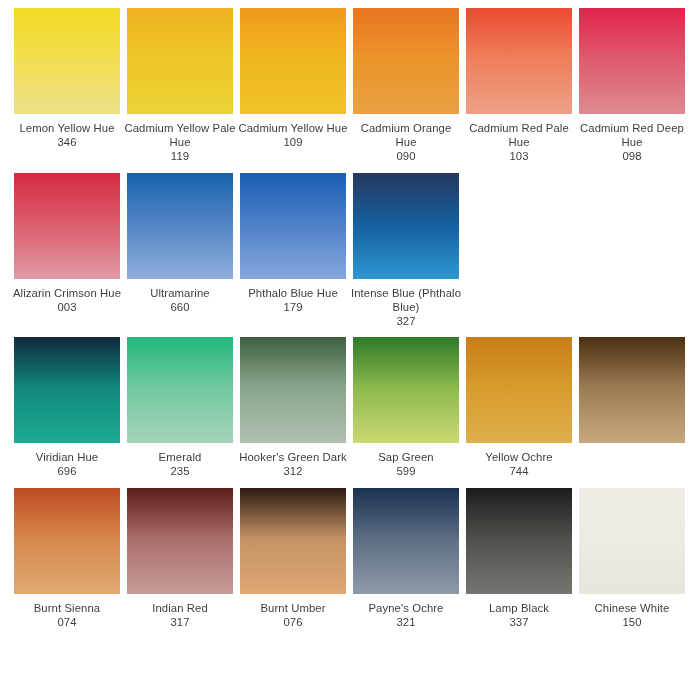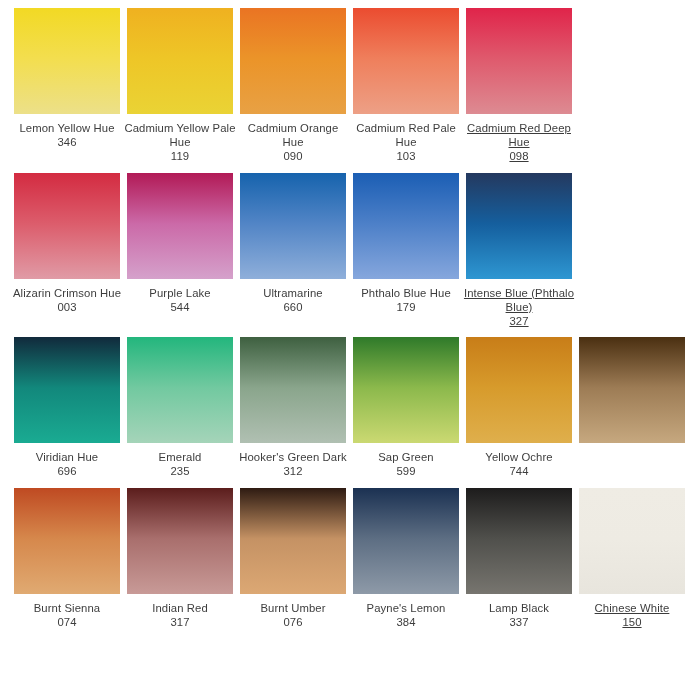--- a/index.html
+++ b/index.html
@@ -29,21 +29,21 @@
     width: 672px;
     margin: 0 0 9px 0;
   }
   .swatch-cell {
     width: 106px;
     margin-right: 7px;
     display: flex;
     flex-direction: column;
     align-items: center;
   }
-  .swatch-cell:last-child { margin-right: 0; text-decoration: underline; }
+  .swatch-cell:last-child { margin-right: 0; }
   .chip {
     width: 106px;
     height: 106px;
     display: block;
   }
   .caption {
     margin-top: 7px;
     width: 112px;
     text-align: center;
     font-size: 11.3px;
@@ -68,20 +68,27 @@
       </span>
     </div>
     <div class="swatch-cell">
       <span class="chip" style="background: linear-gradient(rgb(239, 177, 32) 0%, rgb(238, 198, 39) 48%, rgb(234, 211, 53) 100%);"></span>
       <span class="caption">
         <span class="pname">Cadmium Yellow Pale Hue</span>
         <span class="pcode">119</span>
       </span>
     </div>
     <div class="swatch-cell">
+      <span class="chip" style="background: linear-gradient(rgb(240, 154, 28) 0%, rgb(240, 182, 30) 48%, rgb(239, 196, 39) 100%);"></span>
+      <span class="caption">
+        <span class="pname">Cadmium Yellow Hue</span>
+        <span class="pcode">109</span>
+      </span>
+    </div>
+    <div class="swatch-cell">
       <span class="chip" style="background: linear-gradient(rgb(234, 116, 35) 0%, rgb(235, 148, 41) 48%, rgb(232, 161, 68) 100%);"></span>
       <span class="caption">
         <span class="pname">Cadmium Orange Hue</span>
         <span class="pcode">090</span>
       </span>
     </div>
     <div class="swatch-cell">
       <span class="chip" style="background: linear-gradient(rgb(235, 76, 48) 0%, rgb(239, 127, 92) 48%, rgb(237, 160, 134) 100%);"></span>
       <span class="caption">
         <span class="pname">Cadmium Red Pale Hue</span>
@@ -99,27 +106,20 @@
 
   <div class="swatch-row">
     <div class="swatch-cell">
       <span class="chip" style="background: linear-gradient(rgb(211, 43, 65) 0%, rgb(220, 93, 108) 48%, rgb(224, 155, 166) 100%);"></span>
       <span class="caption">
         <span class="pname">Alizarin Crimson Hue</span>
         <span class="pcode">003</span>
       </span>
     </div>
     <div class="swatch-cell">
-      <span class="chip" style="background: linear-gradient(rgb(178, 26, 86) 0%, rgb(203, 106, 168) 48%, rgb(213, 161, 203) 100%);"></span>
-      <span class="caption">
-        <span class="pname">Purple Lake</span>
-        <span class="pcode">544</span>
-      </span>
-    </div>
-    <div class="swatch-cell">
       <span class="chip" style="background: linear-gradient(rgb(22, 99, 173) 0%, rgb(82, 133, 198) 48%, rgb(143, 175, 218) 100%);"></span>
       <span class="caption">
         <span class="pname">Ultramarine</span>
         <span class="pcode">660</span>
       </span>
     </div>
     <div class="swatch-cell">
       <span class="chip" style="background: linear-gradient(rgb(27, 94, 180) 0%, rgb(77, 128, 200) 48%, rgb(134, 167, 221) 100%);"></span>
       <span class="caption">
         <span class="pname">Phthalo Blue Hue</span>
@@ -194,22 +194,22 @@
     <div class="swatch-cell">
       <span class="chip" style="background: linear-gradient(rgb(46, 27, 18) 0%, rgb(197, 146, 100) 48%, rgb(220, 168, 116) 100%);"></span>
       <span class="caption">
         <span class="pname">Burnt Umber</span>
         <span class="pcode">076</span>
       </span>
     </div>
     <div class="swatch-cell">
       <span class="chip" style="background: linear-gradient(rgb(27, 49, 82) 0%, rgb(93, 110, 131) 48%, rgb(142, 154, 168) 100%);"></span>
       <span class="caption">
-        <span class="pname">Payne's Lemon</span>
-        <span class="pcode">384</span>
+        <span class="pname">Payne's Ochre</span>
+        <span class="pcode">321</span>
       </span>
     </div>
     <div class="swatch-cell">
       <span class="chip" style="background: linear-gradient(rgb(29, 28, 28) 0%, rgb(80, 80, 76) 48%, rgb(119, 117, 111) 100%);"></span>
       <span class="caption">
         <span class="pname">Lamp Black</span>
         <span class="pcode">337</span>
       </span>
     </div>
     <div class="swatch-cell">

